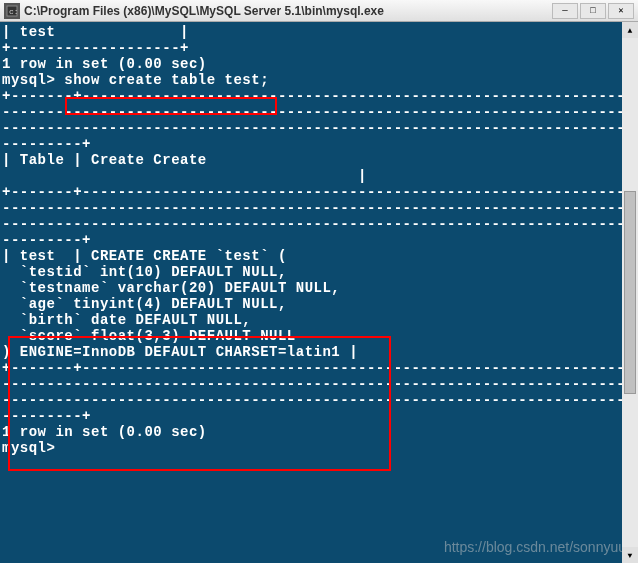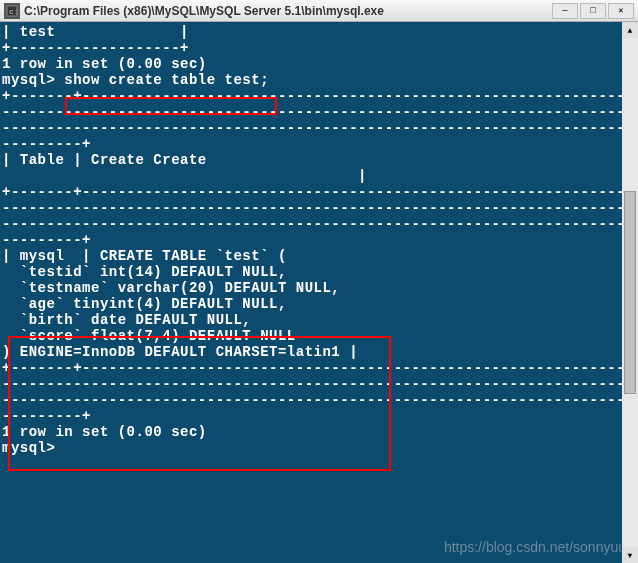--- a/index.html
+++ b/index.html
@@ -170,26 +170,26 @@
   <div class="terminal-line">--------------------------------------------------------------------------------</div>
   <div class="terminal-line">---------+</div>
   <div class="terminal-line">| Table | Create Create</div>
   <div class="terminal-line"></div>
   <div class="terminal-line"></div>
   <div class="terminal-line">                                        |</div>
   <div class="terminal-line">+-------+---------------------------------------------------------------</div>
   <div class="terminal-line">--------------------------------------------------------------------------------</div>
   <div class="terminal-line">--------------------------------------------------------------------------------</div>
   <div class="terminal-line">---------+</div>
-  <div class="terminal-line">| mysql  | CREATE TABLE `test` (</div>
-  <div class="terminal-line">  `testid` int(14) DEFAULT NULL,</div>
+  <div class="terminal-line">| test  | CREATE CREATE `test` (</div>
+  <div class="terminal-line">  `testid` int(10) DEFAULT NULL,</div>
   <div class="terminal-line">  `testname` varchar(20) DEFAULT NULL,</div>
   <div class="terminal-line">  `age` tinyint(4) DEFAULT NULL,</div>
   <div class="terminal-line">  `birth` date DEFAULT NULL,</div>
-  <div class="terminal-line">  `score` float(7,4) DEFAULT NULL</div>
+  <div class="terminal-line">  `score` float(3,3) DEFAULT NULL</div>
   <div class="terminal-line">) ENGINE=InnoDB DEFAULT CHARSET=latin1 |</div>
   <div class="terminal-line">+-------+---------------------------------------------------------------</div>
   <div class="terminal-line">--------------------------------------------------------------------------------</div>
   <div class="terminal-line">--------------------------------------------------------------------------------</div>
   <div class="terminal-line">---------+</div>
   <div class="terminal-line">1 row in set (0.00 sec)</div>
   <div class="terminal-line"></div>
   <div class="terminal-line">mysql&gt;</div>
 
   <div class="red-box-1"></div>

